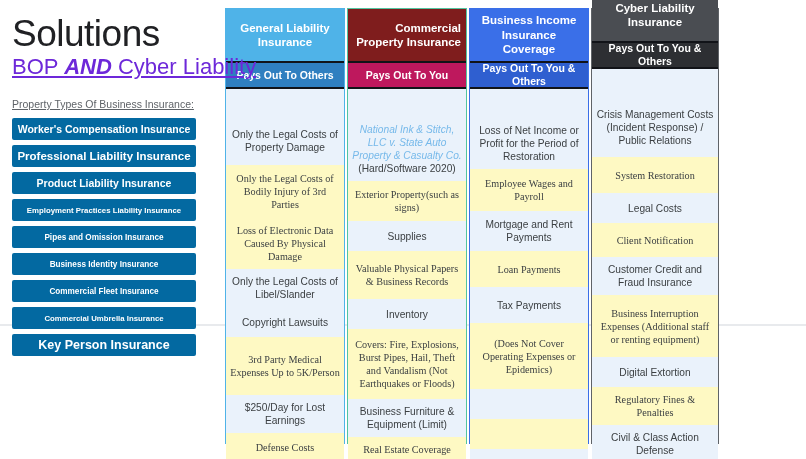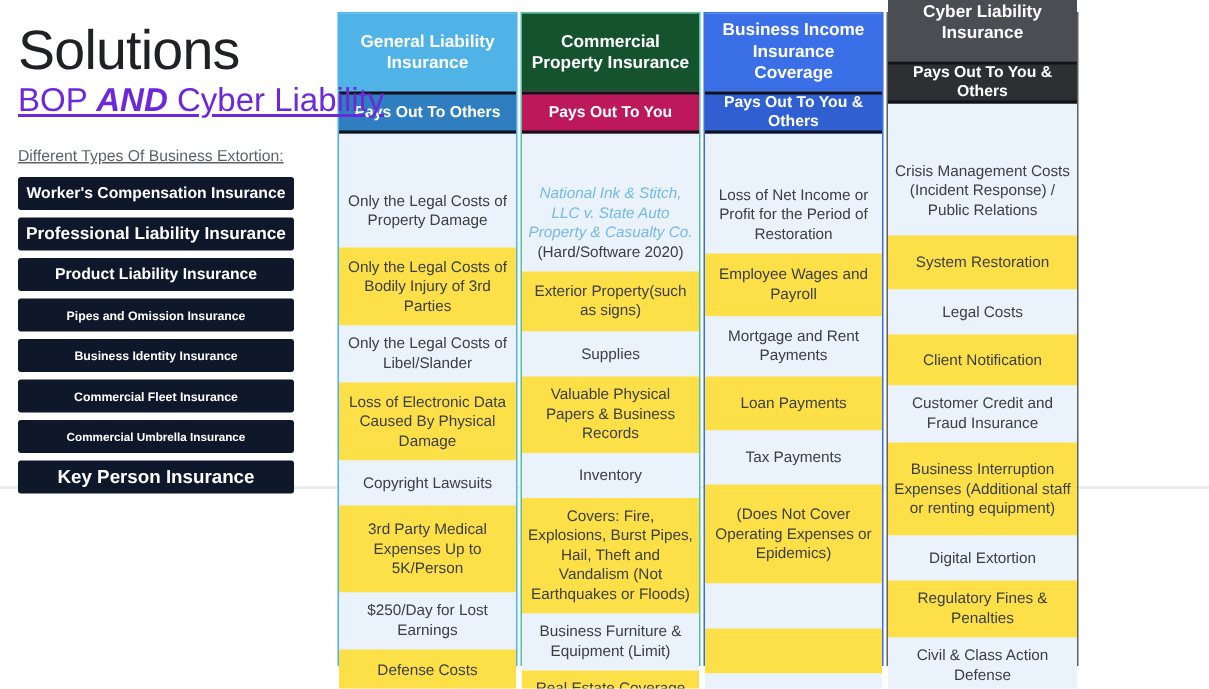--- a/index.html
+++ b/index.html
@@ -70,21 +70,21 @@
     white-space: nowrap;
     margin-bottom: 7px;
   }
   .pill-list {
     display: flex;
     flex-direction: column;
     gap: 5px;
     padding: 0 4px;
   }
   .pill {
-    background: #0f172a;
+    background: #0369a1;
     color: #ffffff;
     border-radius: 2px;
     text-align: center;
     font-weight: 700;
     display: flex;
     align-items: center;
     justify-content: center;
     box-sizing: border-box;
     height: 22px;
     padding: 0 4px;
@@ -156,66 +156,69 @@
     line-height: 13px;
     text-align: center;
     color: #3c4043;
     padding: 6px 4px;
     box-sizing: border-box;
     display: flex;
     align-items: center;
     justify-content: center;
   }
   .cell.band-a { background: #eaf2fb; }
-  .cell.band-b { background: #fde047; }
+  .cell.band-b { background: #fef9c3; font-family: Liberation Serif, serif; }
   .cell.spacer-grow { flex: 1 1 auto; }
   .cell .case-cite {
     color: #76b9ea;
     font-style: italic;
     display: block;
   }
 
   
   .col-gl          { border-color: #4fb3e8; }
   .col-gl .col-head{ background: #4fb3e8; }
   .col-gl .col-sub { background: #2f7fc0; }
 
   .col-cp          { border-color: #52c4a0; }
-  .col-cp .col-head{ background: #14532d; }
+  .col-cp .col-head{ background: #7f1d1d; text-align: right; }
   .col-cp .col-sub { background: #be185d; }
 
   .col-bi          { border-color: #3a6fe8; }
   .col-bi .col-head{ background: #3a6fe8; }
   .col-bi .col-sub { background: #2f5fd0; }
 
   .col-cy          { border-color: #5f6368; }
   .col-cy .col-head{ background: #4a4d52; }
   .col-cy .col-sub { background: #2d2f33; }
   .col-cy { width: 128px; flex: 0 0 128px; justify-content: center; }
 </style>
 </head>
 <body>
 
 <div class="page">
 
   <div class="left-panel">
     <div class="title-main">Solutions</div>
     <div class="title-sub"><span>BOP </span><b>AND</b><span> Cyber Liability</span></div>
 
-    <div class="section-label">Different Types Of Business Extortion:</div>
+    <div class="section-label">Property Types Of Business Insurance:</div>
 
     <div class="pill-list">
       <div class="pill s-11">
           <span>Worker's Compensation Insurance</span>
         </div>
       <div class="pill s-12">
           <span>Professional Liability Insurance</span>
         </div>
       <div class="pill s-11">
           <span>Product Liability Insurance</span>
+        </div>
+      <div class="pill s-85">
+          <span>Employment Practices Liability Insurance</span>
         </div>
       <div class="pill s-9">
           <span>Pipes and Omission Insurance</span>
         </div>
       <div class="pill s-9">
           <span>Business Identity Insurance</span>
         </div>
       <div class="pill s-9">
           <span>Commercial Fleet Insurance</span>
         </div>
@@ -229,22 +232,22 @@
   </div>
 
   <div class="columns">
 
     <div class="col col-gl">
       <div class="col-head">General Liability Insurance</div>
       <div class="col-sub">Pays Out To Others</div>
       <div class="col-body">
         <div class="cell band-a" style="min-height:48px">Only the Legal Costs of Property Damage</div>
         <div class="cell band-b" style="min-height:52px">Only the Legal Costs of Bodily Injury of 3rd Parties</div>
+        <div class="cell band-b" style="min-height:52px">Loss of Electronic Data Caused By Physical Damage</div>
         <div class="cell band-a" style="min-height:36px">Only the Legal Costs of Libel/Slander</div>
-        <div class="cell band-b" style="min-height:52px">Loss of Electronic Data Caused By Physical Damage</div>
         <div class="cell band-a" style="min-height:30px">Copyright Lawsuits</div>
         <div class="cell band-b" style="min-height:58px">3rd Party Medical Expenses Up to 5K/Person</div>
         <div class="cell band-a" style="min-height:36px">$250/Day for Lost Earnings</div>
         <div class="cell band-b" style="min-height:28px">Defense Costs</div>
         <div class="cell band-a spacer-grow"></div>
       </div>
     </div>
 
     <div class="col col-cp">
       <div class="col-head">Commercial Property Insurance</div>

